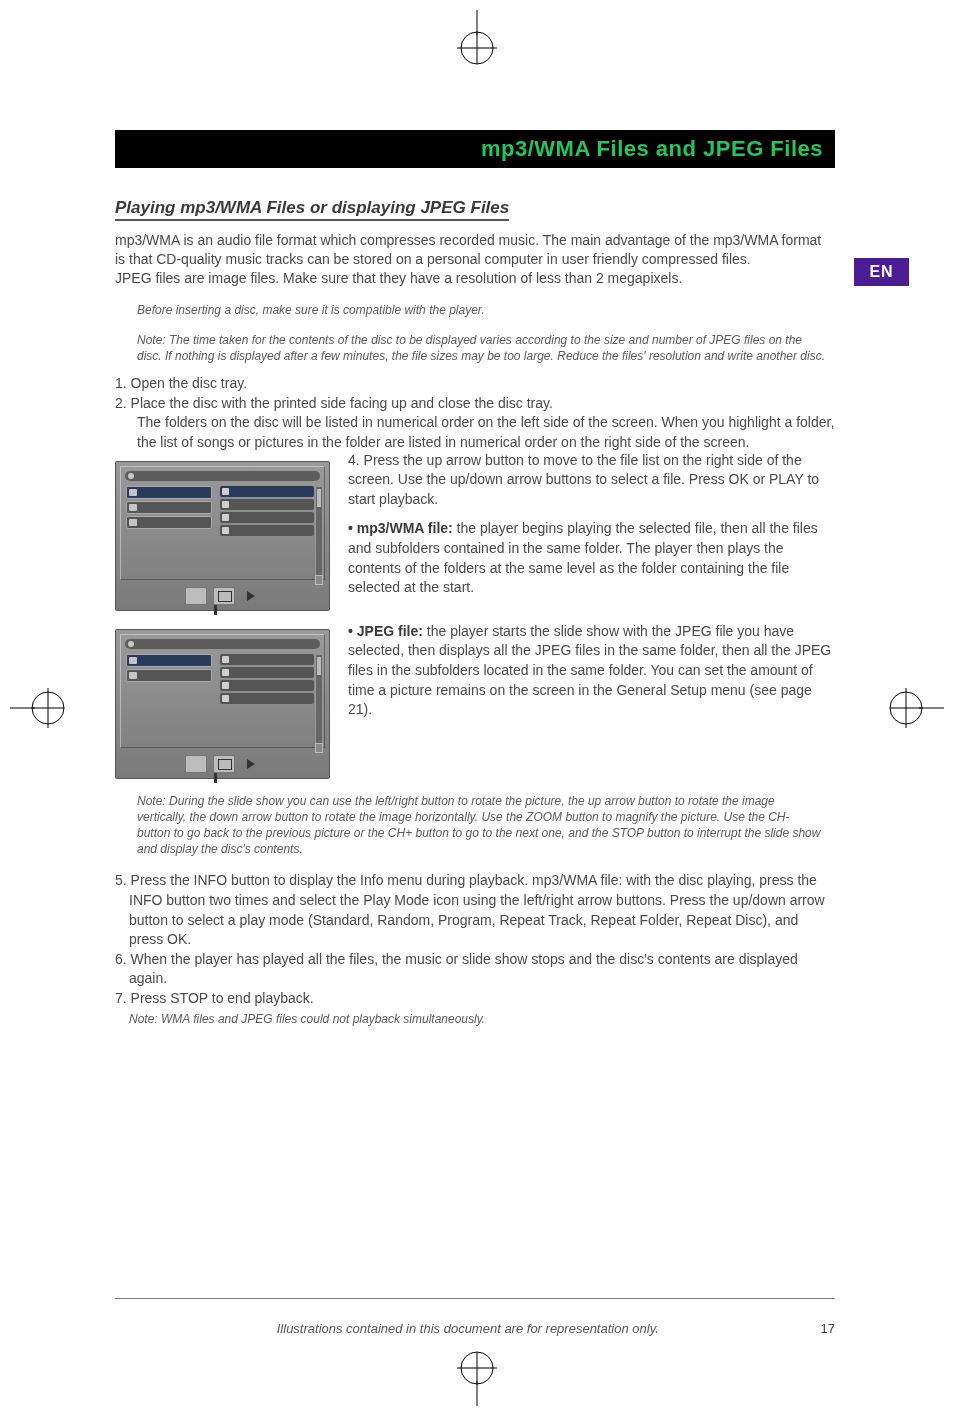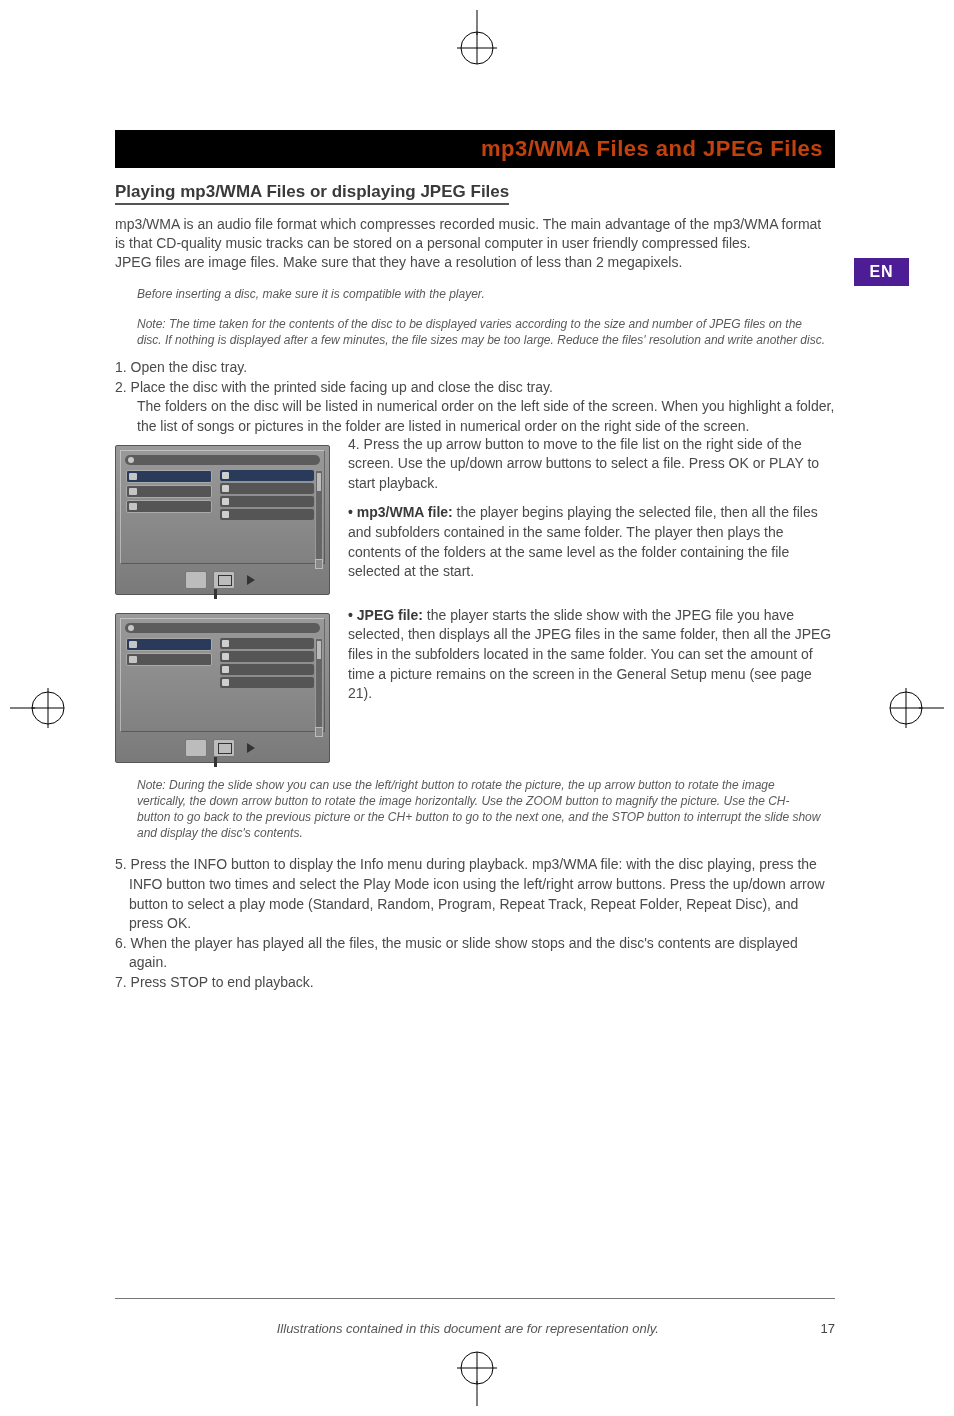--- a/index.html
+++ b/index.html
@@ -27,35 +27,36 @@
   .crop-mark.right { right: 10px; top: 50%; transform: translateY(-50%); }
   .crop-mark svg { width: 60px; height: 60px; }
   .content {
     position: absolute;
     left: 115px;
     top: 130px;
     width: 720px;
   }
   .banner {
     background: #000;
-    color: #c2410c;
+    color: #22c55e;
     font-weight: bold;
     font-size: 22px;
     padding: 6px 12px;
     text-align: right;
     letter-spacing: 0.5px;
   }
   .subhead {
     font-weight: bold;
     font-size: 17px;
     border-bottom: 2px solid #555;
     display: inline-block;
-    margin-top: 14px;
+    margin-top: 30px;
     padding-bottom: 1px;
     color: #3a3a3a;
+    font-style: italic;
   }
   .body-para {
     font-size: 14px;
     line-height: 1.35;
     margin-top: 10px;
     color: #4a4a4a;
   }
   .note {
     font-style: italic;
     font-size: 12px;
@@ -410,20 +411,21 @@
         <p style="margin-top:24px"><span class="bold">• JPEG file:</span><span> the player starts the slide show with the JPEG file you have selected, then displays all the JPEG files in the same folder, then all the JPEG files in the subfolders located in the same folder. You can set the amount of time a picture remains on the screen in the General Setup menu (see page 21).</span></p>
       </div>
     </div>
 
     <div class="note">Note: During the slide show you can use the left/right button to rotate the picture, the up arrow button to rotate the image vertically, the down arrow button to rotate the image horizontally. Use the ZOOM button to magnify the picture. Use the CH- button to go back to the previous picture or the CH+ button to go to the next one, and the STOP button to interrupt the slide show and display the disc's contents.</div>
 
     <div class="list-block" style="margin-top:14px">
       <div style="text-indent:-14px; padding-left:14px;">5. Press the INFO button to display the Info menu during playback. mp3/WMA file: with the disc playing, press the INFO button two times and select the Play Mode icon using the left/right arrow buttons. Press the up/down arrow button to select a play mode (Standard, Random, Program, Repeat Track, Repeat Folder, Repeat Disc), and press OK.</div>
       <div style="text-indent:-14px; padding-left:14px;">6. When the player has played all the files, the music or slide show stops and the disc's contents are displayed again.</div>
       <div>7. Press STOP to end playback.</div>
+      <div class="note small-margin" style="margin-left:14px">Note: WMA files and JPEG files could not playback simultaneously.</div>
     </div>
 
   </div>
 
   <div class="footer">
     <span style="margin:0 auto">Illustrations contained in this document are for representation only.</span>
     <span class="pagenum">17</span>
   </div>
 
 </div>

